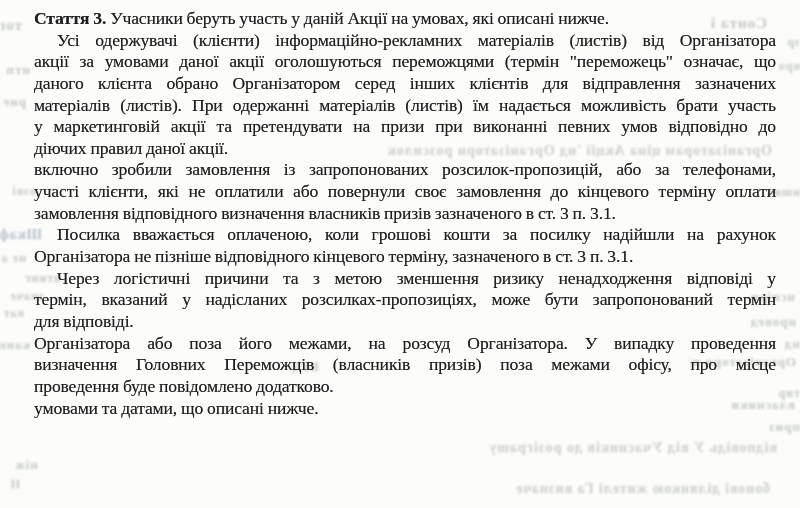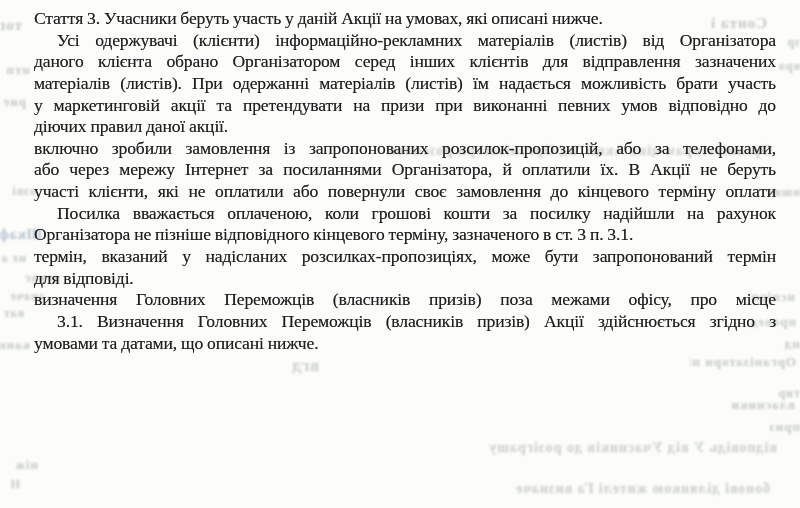--- a/index.html
+++ b/index.html
@@ -35,21 +35,21 @@
     text-shadow:0 0 0.5px rgba(10,10,10,0.55);
   }
   .line{
     height:21.65px;
     overflow:hidden;
     text-align:justify;
     text-align-last:justify;
   }
   .line.para-end{text-align-last:left;}
   .line.indent{text-indent:23px;}
-  .line b{font-weight:normal;}
+  .line b{font-weight:bold;}
 </style>
 </head>
 <body>
 
 <div class="page">
   <div class="bleed-layer">
       <span class="frag" style="left: 655px; top: 16px; width: 112px; font-size: 15px; color: rgba(148, 160, 146, 0.55);">Сонта і</span>
       <span class="frag" style="left: 786px; top: 36px; width: 14px; font-size: 12px; color: rgba(148, 160, 146, 0.55);">зрг</span>
       <span class="frag" style="left: 772px; top: 60px; width: 28px; font-size: 12px; color: rgba(148, 160, 146, 0.55);">вро</span>
       <span class="frag" style="left: 0px; top: 18px; width: 22px; font-size: 15px; color: rgba(148, 160, 146, 0.55);">тог</span>
@@ -73,28 +73,31 @@
       <span class="frag" style="left: 700px; top: 398px; width: 95px; font-size: 13px; color: rgba(148, 160, 146, 0.55);">власники</span>
       <span class="frag" style="left: 737px; top: 420px; width: 63px; font-size: 13px; color: rgba(148, 160, 146, 0.55);">приз</span>
       <span class="frag" style="left: 410px; top: 441px; width: 367px; font-size: 14px; color: rgba(150, 162, 150, 0.5);">відповідь У від Учасників до розіграшу</span>
       <span class="frag" style="left: 0px; top: 458px; width: 38px; font-size: 13px; color: rgba(148, 160, 146, 0.55);">ніж</span>
       <span class="frag" style="left: 398px; top: 482px; width: 372px; font-size: 14px; color: rgba(150, 162, 150, 0.5);">бонові ділянкою жителі Га визначе</span>
       <span class="frag" style="left: 0px; top: 478px; width: 20px; font-size: 12px; color: rgba(148, 160, 146, 0.55);">Н</span>
     </div>
   <div class="text-block">
       <div class="line para-end"><b>Стаття 3.</b> Учасники беруть участь у даній Акції на умовах, які описані нижче.</div>
       <div class="line indent">Усі одержувачі (клієнти) інформаційно-рекламних матеріалів (листів) від Організатора</div>
+      <div class="line">акції за умовами даної акції оголошуються переможцями (термін "переможець" означає, що</div>
       <div class="line">даного клієнта обрано Організатором серед інших клієнтів для відправлення зазначених</div>
       <div class="line">матеріалів (листів). При одержанні матеріалів (листів) їм надається можливість брати участь</div>
       <div class="line">у маркетинговій акції та претендувати на призи при виконанні певних умов відповідно до</div>
       <div class="line para-end">діючих правил даної акції.</div>
       <div class="line">включно зробили замовлення із запропонованих розсилок-пропозицій, або за телефонами,</div>
-      <div class="line">або через мережу Інтернет за посиланнями Організатора, й оплатили їх. В Акції не беруть</div>
       <div class="line">участі клієнти, які не оплатили або повернули своє замовлення до кінцевого терміну оплати</div>
+      <div class="line para-end">замовлення відповідного визначення власників призів зазначеного в ст. 3 п. 3.1.</div>
       <div class="line indent">Посилка вважається оплаченою, коли грошові кошти за посилку надійшли на рахунок</div>
       <div class="line para-end">Організатора не пізніше відповідного кінцевого терміну, зазначеного в ст. 3 п. 3.1.</div>
+      <div class="line indent">Через логістичні причини та з метою зменшення ризику ненадходження відповіді у</div>
       <div class="line">термін, вказаний у надісланих розсилках-пропозиціях, може бути запропонований термін</div>
       <div class="line para-end">для відповіді.</div>
+      <div class="line">Організатора або поза його межами, на розсуд Організатора. У випадку проведення</div>
       <div class="line">визначення Головних Переможців (власників призів) поза межами офісу, про місце</div>
-      <div class="line indent"><b>3.1.</b> Визначення Головних Переможців (власників призів) Акції здійснюється згідно з</div>
+      <div class="line para-end">проведення буде повідомлено додатково.</div>
       <div class="line para-end">умовами та датами, що описані нижче.</div>
     </div>
 </div>
 
 </body></html>

